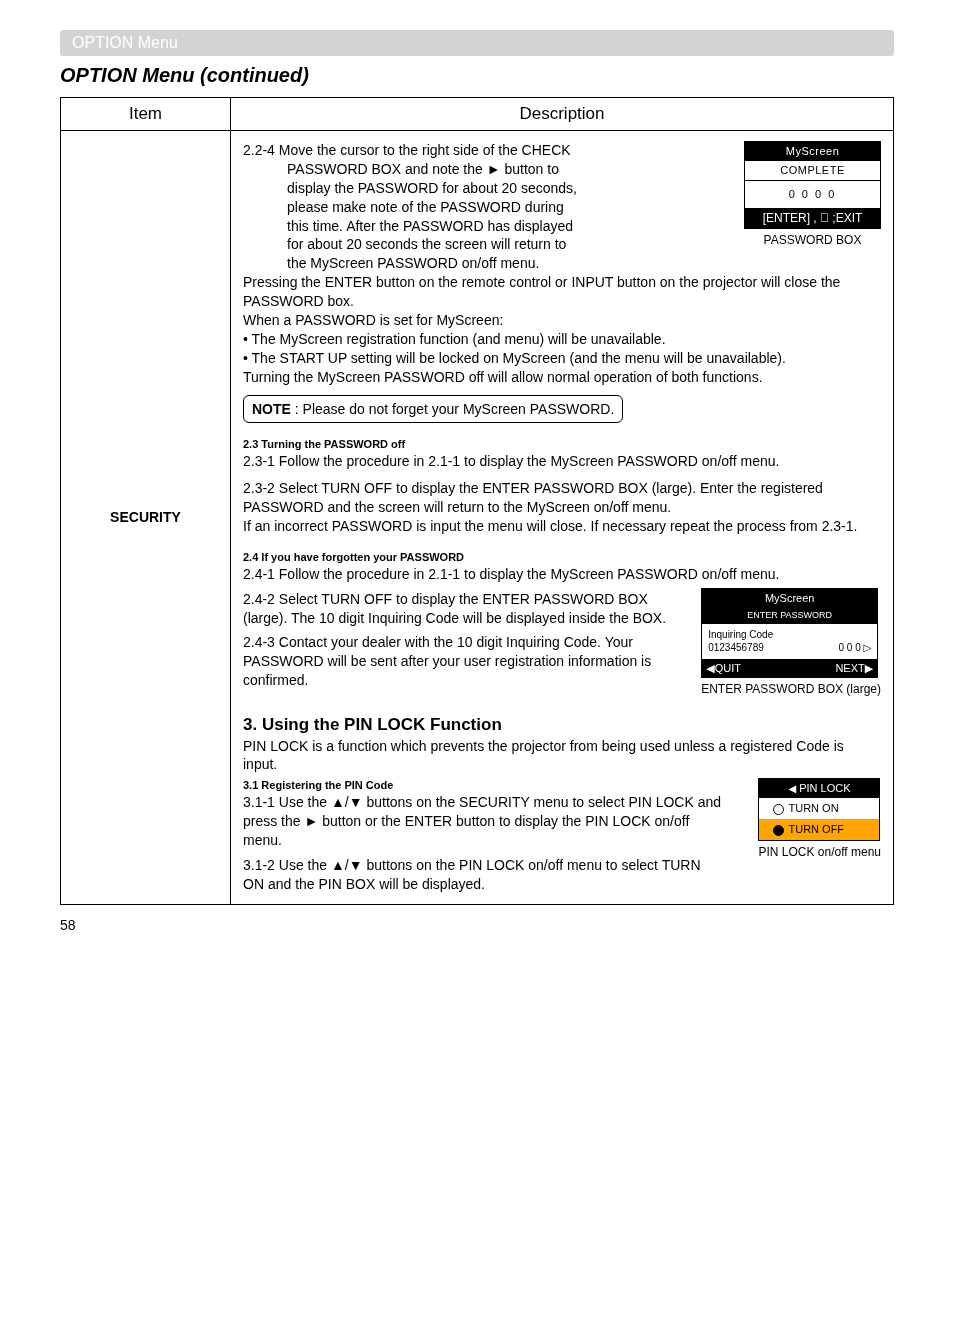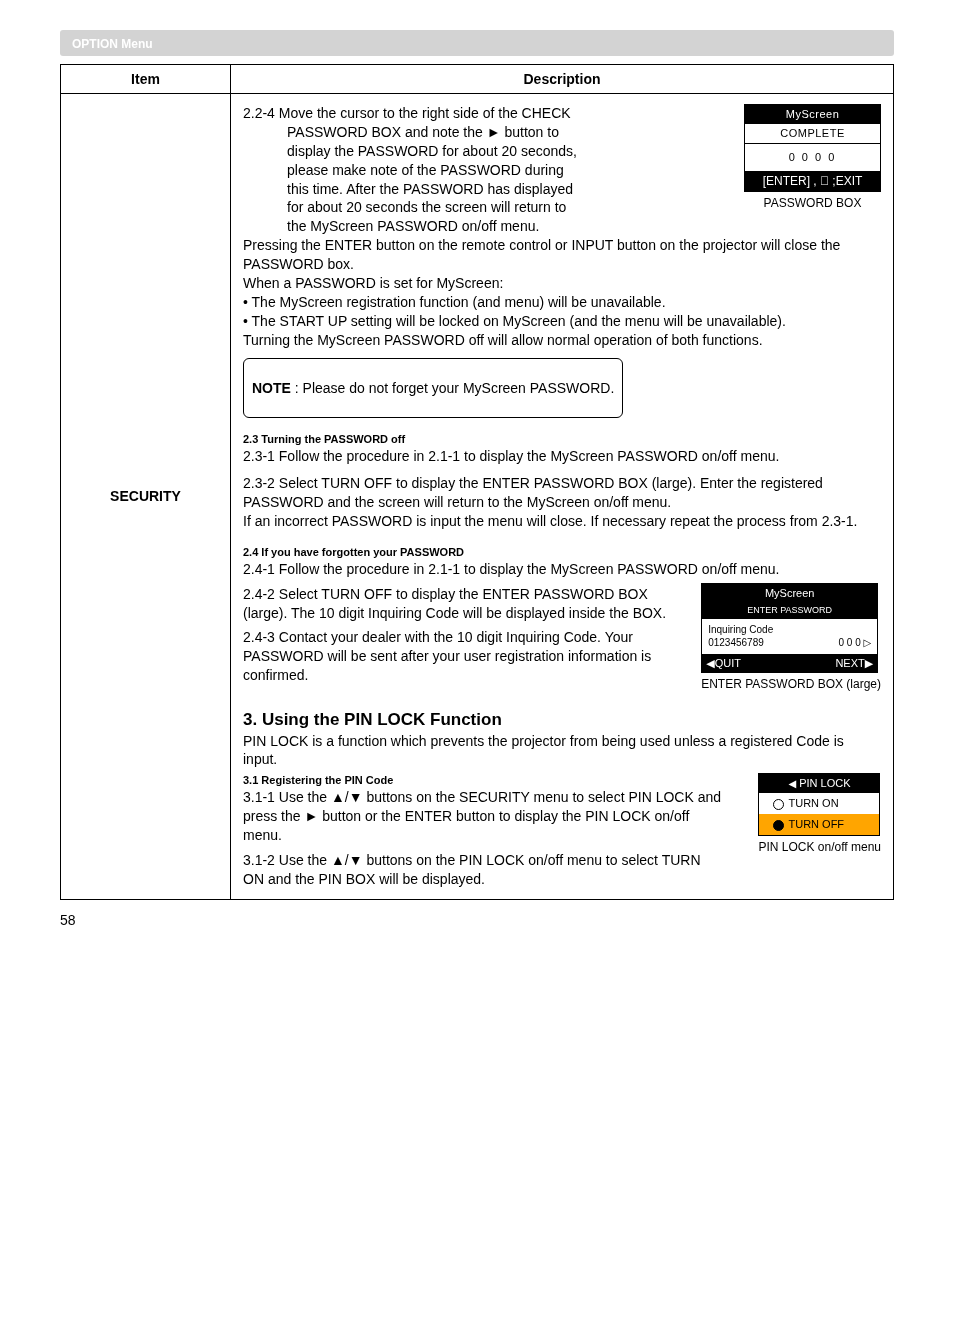--- a/index.html
+++ b/index.html
@@ -14,38 +14,38 @@
     padding: 30px 60px 10px 60px;
   }
   .header-band {
     background: #d3d3d3;
     border-radius: 3px;
     padding: 4px 12px;
     margin-bottom: 8px;
   }
   .header-band span {
     color: #fff;
-    font-weight: bold;
-    font-size: 12px;
+    font-weight: normal;
+    font-size: 16px;
   }
   .section-title {
     font-size: 20px;
     font-style: italic;
     font-weight: bold;
     margin: 6px 0 10px 0;
   }
   table.main {
     width: 100%;
     border-collapse: collapse;
     table-layout: fixed;
   }
   table.main th {
     border: 1px solid #000;
-    font-weight: bold;
-    font-size: 14px;
+    font-weight: normal;
+    font-size: 17px;
     padding: 6px 4px;
     text-align: center;
     background: #fff;
   }
   table.main td {
     border: 1px solid #000;
     padding: 10px 12px;
     vertical-align: top;
     font-size: 14px;
     line-height: 1.35;
@@ -55,21 +55,21 @@
     text-align: center;
     font-weight: bold;
     font-size: 16px;
     vertical-align: middle !important;
   }
   .sub-h { font-weight: bold; font-size: 11px; margin-top: 4px; }
   .sub-h-lg { font-weight: bold; font-size: 17px; margin-top: 10px; }
   .note-box {
     border: 1px solid #000;
     border-radius: 6px;
-    padding: 20px 8px;
+    padding: 4px 8px;
     display: inline-block;
     margin-top: 8px;
   }
   .float-r {
     float: right;
     margin: 0 0 6px 10px;
   }
   .osd-box {
     border: 1px solid #000;
     font-size: 11px;
@@ -126,20 +126,21 @@
   .page-num { font-size: 14px; margin-top: 12px; }
 </style>
 </head>
 <body>
 
 <div class="page">
   <div class="header-band">
     <span>OPTION Menu</span>
   </div>
 
+  <div class="section-title">OPTION Menu (continued)</div>
 
   <table class="main">
     <colgroup>
         <col class="col-item">
         <col>
       </colgroup>
     <tbody>
         <tr>
       <th>Item</th>
       <th>Description</th>

